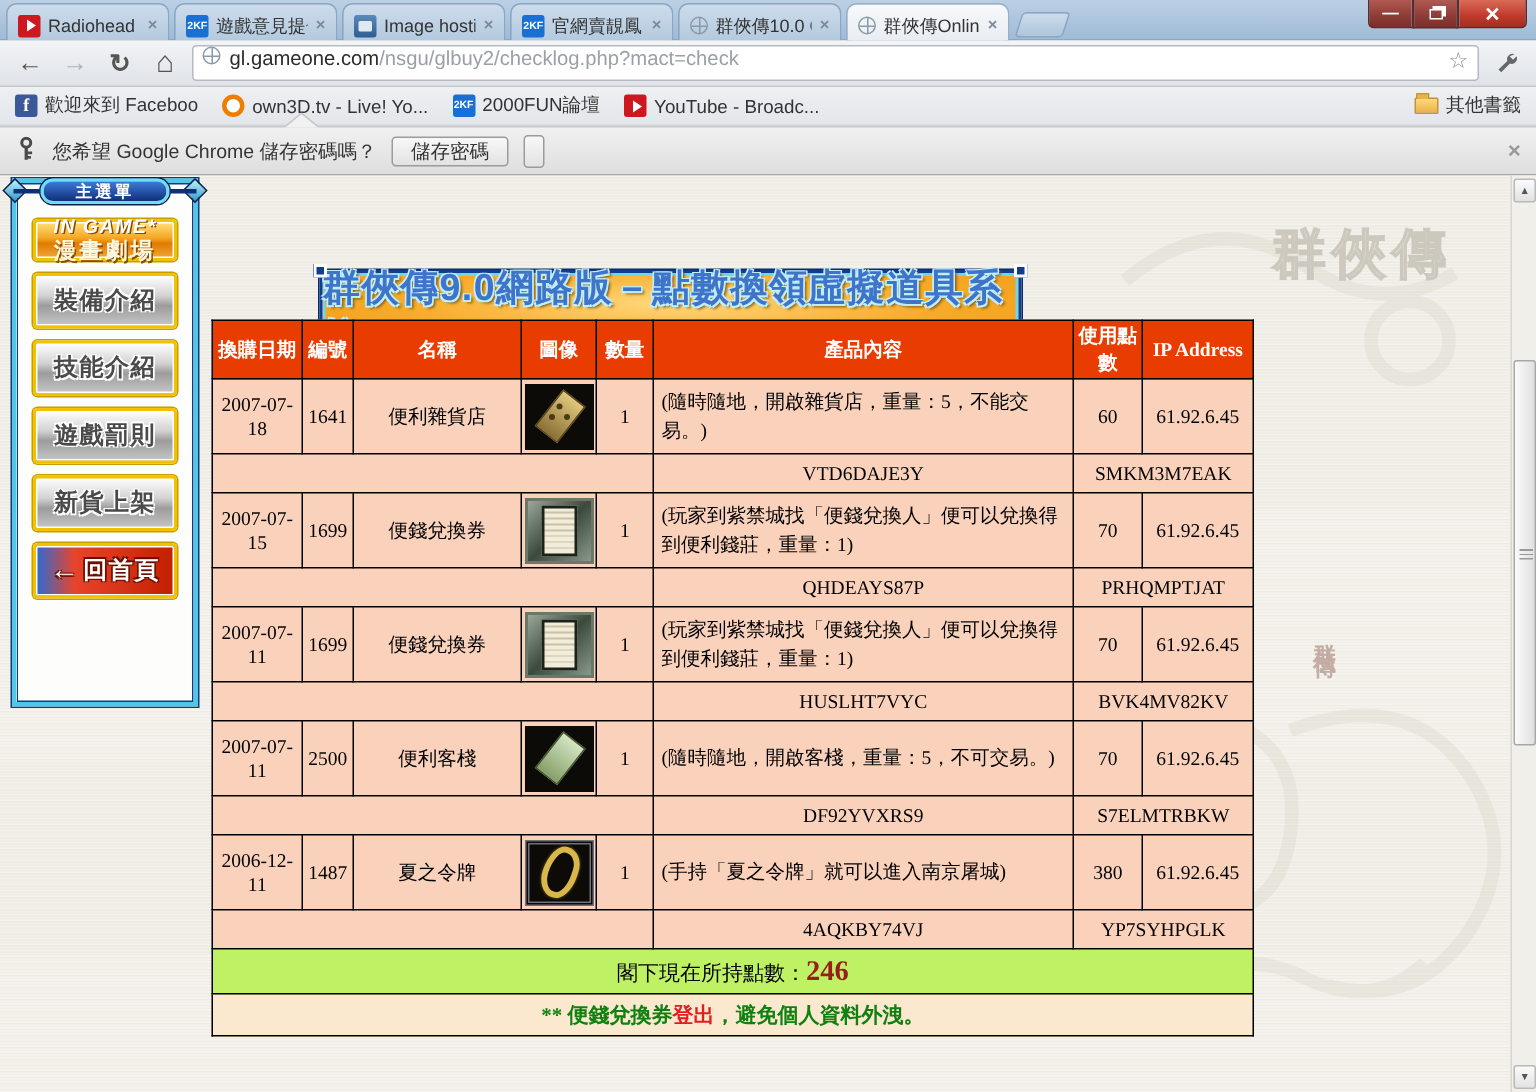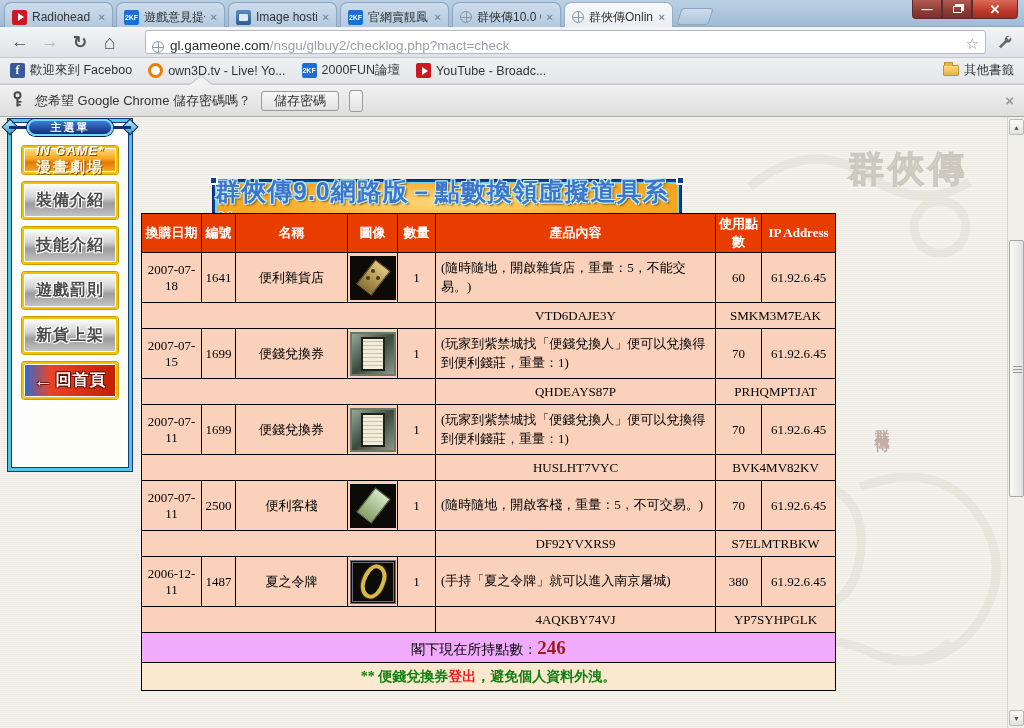--- a/index.html
+++ b/index.html
@@ -31,21 +31,21 @@
   .maxglyph { width:9px; height:7px; border:1px solid #fff; box-shadow:2px -2px 0 -0px #fff; }
 
   
   .toolbar { position:absolute; top:27px; left:0; right:0; height:31px;
     background:linear-gradient(#f2f4f6,#dfe3e8); border-bottom:1px solid #c3c7cc;
     display:flex; align-items:center; padding:0 8px; gap:6px; }
   .navbtn { width:24px; height:24px; display:flex; align-items:center; justify-content:center;
     font-size:17px; font-weight:bold; color:#555; border-radius:4px; }
   .navbtn.disabled { color:#aab2ba; }
   .omnibox { flex:1; height:24px; background:#fff; border:1px solid #b6bac0; border-radius:3px;
-    display:flex; align-items:flex-end; padding:0 6px; gap:6px;margin-left:17px; }
+    display:flex; align-items:flex-start; padding:0 6px; gap:6px; }
   .urltext { flex:1; font-size:13.5px; color:#9aa0a6; white-space:nowrap; overflow:hidden; }
   .urltext b { color:#2c2c2c; font-weight:normal; }
   .star { color:#8a9097; font-size:15px; }
   .globe { width:12px; height:12px; border:1px solid #8a9aa8; border-radius:50%;
     background:linear-gradient(#8a9aa8,#8a9aa8) center/100% 1px no-repeat,
                linear-gradient(#8a9aa8,#8a9aa8) center/1px 100% no-repeat; }
 
   
   .bookmarks { position:absolute; top:58px; left:0; right:0; height:26px;
     background:linear-gradient(#eef0f2,#e3e6ea); border-bottom:1px solid #cfd3d8;
@@ -147,21 +147,21 @@
     background:#4a3a16; top:13px; left:21px; box-shadow:-5px 7px 0 #4a3a16,5px 7px 0 #4a3a16; }
   [data-img="plaque-green"]::before { content:""; width:17px; height:29px;
     background:linear-gradient(#d4e4c4,#86a068); border:1px solid #45522e; transform:rotate(38deg); }
   [data-img="scroll-frame"] { background:linear-gradient(135deg,#9aa89a,#3c4a3c 50%,#8a988a);
     border:2px solid #6a786a; }
   [data-img="scroll-frame"]::before { content:""; width:20px; height:30px; border:2px solid #1a221a;
     background:repeating-linear-gradient(0deg,#f2ecda 0 3px,#c9c2a6 3px 4px); }
   [data-img="token-dragon"] { border:3px double #70707a; }
   [data-img="token-dragon"]::before { content:""; width:15px; height:27px; border:4px solid #d8b84a;
     border-radius:50%/60% 40% 55% 45%; transform:rotate(18deg); box-shadow:0 0 2px #8a6a10; }
-  .sumrow td { background:#f0abfc; height:30px; font-size:14px; }
+  .sumrow td { background:#bef264; height:30px; font-size:14px; }
   .sumval { color:#9b1c1c; font-size:19px; font-weight:bold; }
   .warnrow td { background:#fae8cf; height:28px; font-weight:bold; font-size:14px; color:#108010; }
   .warnred { color:#e02020; }
   .btnrow td { background:#fae8cf; height:34px; }
   .pg-btn { font-family:inherit; font-weight:bold; font-size:14px; padding:3px 10px;
     border:2px outset #cfcfcf; cursor:pointer; }
   .pg-btn.back { background:#9cc89c; color:#155c15; border-color:#d8ecd8 #587a58 #587a58 #d8ecd8; margin-right:50px; }
   .pg-btn.logout { background:#ffffd8; color:#8b0000; border-color:#fffff0 #8a8a5a #8a8a5a #fffff0; }
 
   

